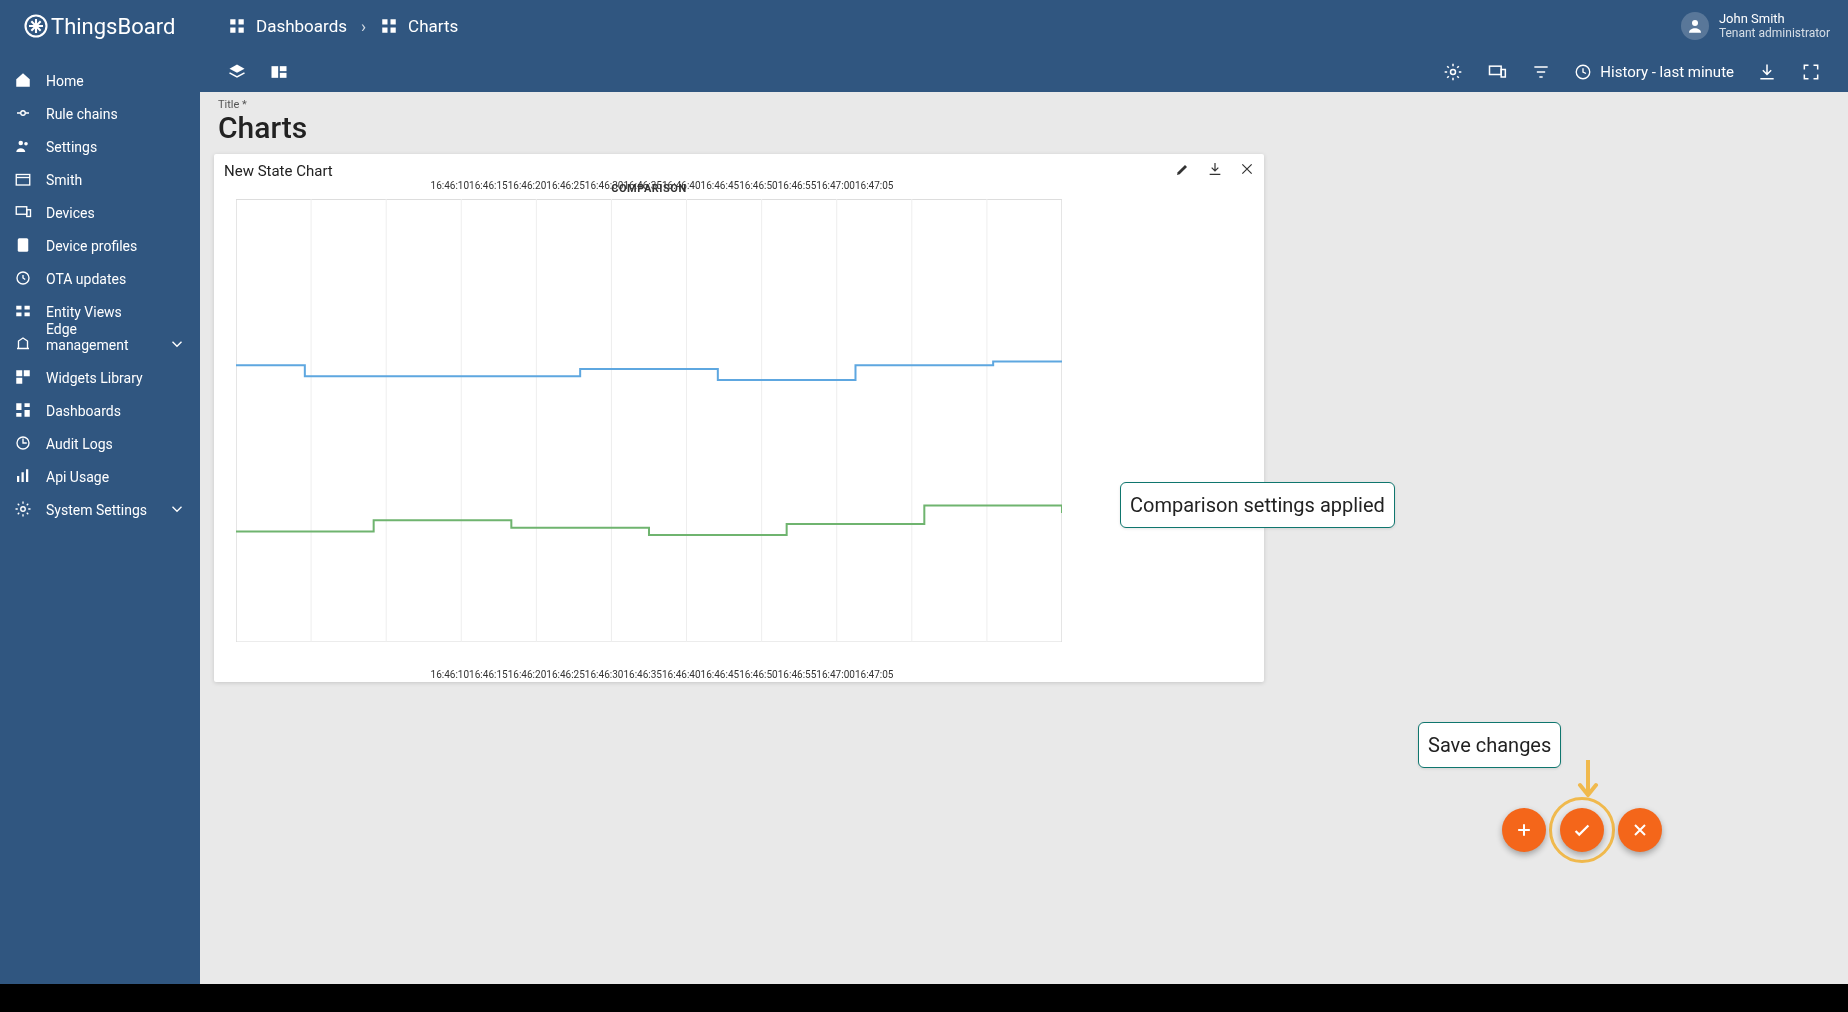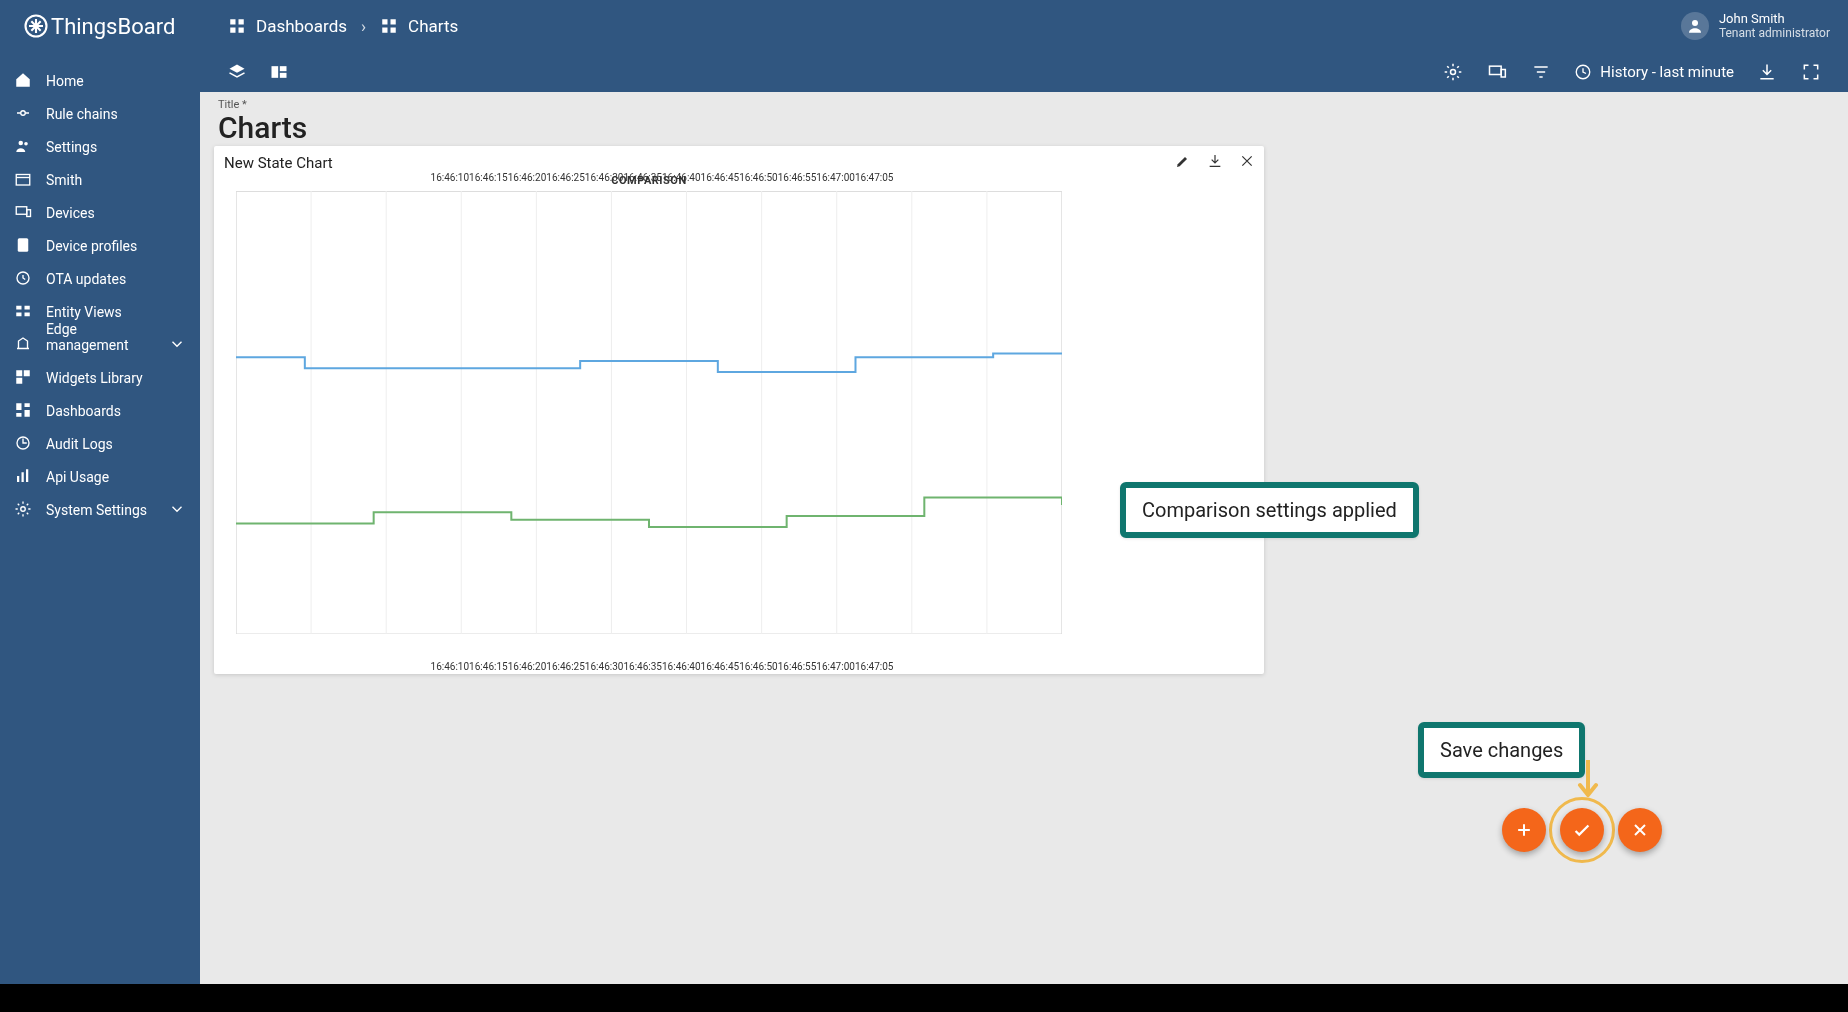--- a/index.html
+++ b/index.html
@@ -39,21 +39,21 @@
 #toolbar .right { margin-left:auto; display:flex; align-items:center; gap:22px; }
 #toolbar .tbtn { width:22px; height:22px; display:flex;align-items:center;justify-content:center;cursor:pointer;}
 #toolbar .timebtn { display:flex;align-items:center;gap:8px;font-size:15px;cursor:pointer;}
 
 
 #main { position:absolute; left:200px; top:92px; right:0; bottom:0; background:#e9e9e9; }
 #title-lbl { position:absolute; left:18px; top:6px; font-size:11px; color:#555; }
 #title-val { position:absolute; left:18px; top:18px; font-size:30px; font-weight:500; color:#222; }
 
 #widget {
-  position:absolute; left:14px; top:54px; width:1050px; height:528px;
+  position:absolute; left:14px; top:62px; width:1050px; height:528px;
   background:#fff; box-shadow: 0 1px 4px rgba(0,0,0,.15); border-radius:2px;
 }
 #widget-title { position:absolute; left:10px; top:8px; font-size:15px; color:#222; }
 #widget-icons { position:absolute; right:8px; top:6px; display:flex; gap:14px; }
 #widget-icons .wbtn { width:18px;height:18px;cursor:pointer;display:flex;align-items:center;justify-content:center;}
 
 #chart-area { position:absolute; left:22px; top:28px; right:202px; bottom:20px; }
 #chart-title { text-align:center; font-size:11px; font-weight:700; color:#333; letter-spacing:.5px; }
 #plot { position:relative; width:100%; height:calc(100% - 30px); margin-top:4px; }
 #plot svg { position:absolute; inset:0; }
@@ -61,21 +61,21 @@
 .xlabels.top { top:-2px; }
 .xlabels.bottom { bottom:-18px; }
 
 #legend { position:absolute; right:6px; top:30px; width:190px; font-size:12px; color:#333; }
 #legend .avg-hdr { text-align:right; color:#e57812; font-size:12px; margin-bottom:2px; }
 #legend .row { display:flex; align-items:center; gap:8px; margin-bottom:2px;}
 #legend .swatch { width:18px; height:2px; }
 #legend .val { margin-left:auto; }
 
 
-.callout { position:absolute; background:#fff; border:6px solid #0f766e; border-radius:6px; padding:10px 16px; font-size:20px; color:#222; box-shadow:0 1px 3px rgba(0,0,0,.1); }
+.callout { position:absolute; background:#fff; border:1px solid #0f766e; border-radius:6px; padding:10px 9px; font-size:20px; color:#222; box-shadow:0 1px 3px rgba(0,0,0,.1); }
 #callout1 { left:920px; top:390px; }
 #callout2 { left:1218px; top:630px; }
 #arrow { position:absolute; left:1373px; top:668px; }
 
 
 .fab { position:absolute; width:44px; height:44px; border-radius:50%; background:#f4661a; display:flex;align-items:center;justify-content:center; box-shadow:0 3px 6px rgba(0,0,0,.3); cursor:pointer; color:#fff;}
 #fab-add { left:1302px; top:716px; }
 #fab-ok  { left:1360px; top:716px; }
 #fab-cancel { left:1418px; top:716px; }
 #ring { position:absolute; left:1349px; top:705px; width:66px; height:66px; border:3px solid #f0b94d; border-radius:50%; pointer-events:none;}

